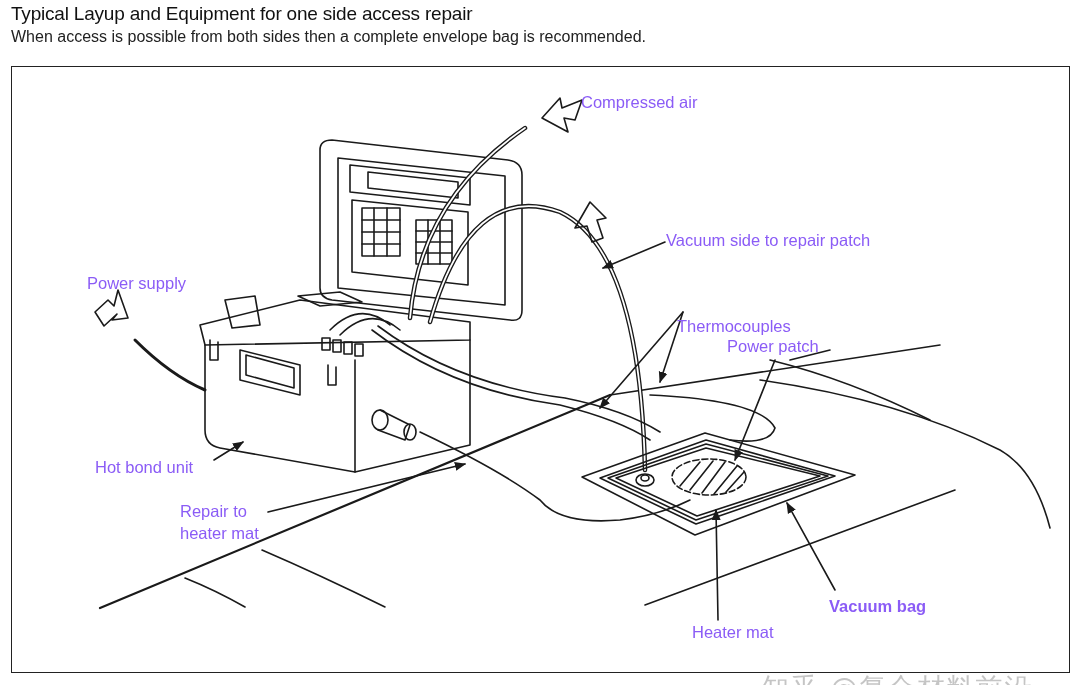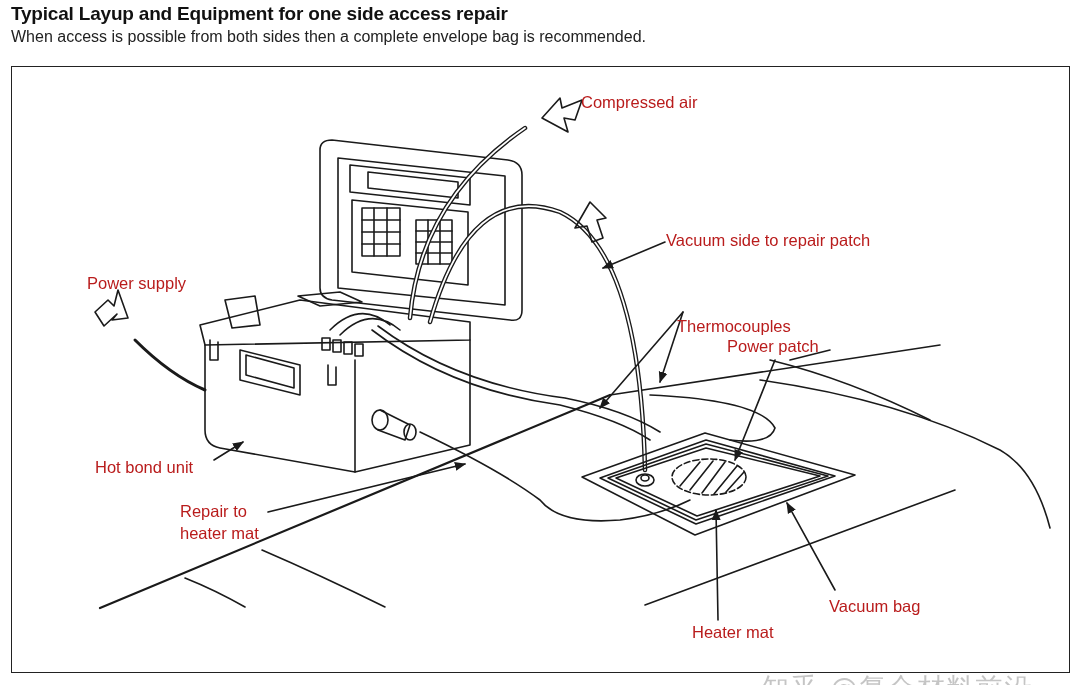--- a/index.html
+++ b/index.html
@@ -1,23 +1,23 @@
 <!DOCTYPE html>
 <html><head>
 <meta charset="utf-8">
 <style>
   html, body { margin: 0; padding: 0; background: #ffffff; }
   body { width: 1080px; height: 685px; position: relative; overflow: hidden;
          font-family: "Liberation Sans", sans-serif; color: #111; }
-  .title { position: absolute; left: 11px; top: 3px; font-size: 19px; font-weight: bold; letter-spacing: -0.2px; }
+  .title { position: absolute; left: 11px; top: 3px; font-size: 19px; font-weight: normal; letter-spacing: -0.2px; }
   .subtitle { position: absolute; left: 11px; top: 28px; font-size: 16px; color: #222; }
   .frame { position: absolute; left: 11px; top: 66px; width: 1059px; height: 607px;
            border: 1.5px solid #222; box-sizing: border-box; }
   svg.art { position: absolute; left: 0; top: 0; }
-  .lbl { position: absolute; font-size: 16.5px; color: #b91c1c; white-space: nowrap; line-height: 22px; }
+  .lbl { position: absolute; font-size: 16.5px; color: #8b5cf6; white-space: nowrap; line-height: 22px; }
   .wm { position: absolute; left: 762px; top: 622px; font-size: 27px; color: rgba(150,150,150,0.55);
         font-family: "DejaVu Sans", sans-serif; letter-spacing: 2px; white-space: nowrap; margin-top: 48px; }
 </style>
 </head>
 <body>
 
 <div class="title">Typical Layup and Equipment for one side access repair</div>
 <div class="subtitle">When access is possible from both sides then a complete envelope bag is recommended.</div>
 <div class="frame"></div>
 
@@ -114,15 +114,15 @@
 </svg>
 
 <div class="lbl" style="left:581px;top:91px;">Compressed air</div>
 <div class="lbl" style="left:666px;top:229px;">Vacuum side to repair patch</div>
 <div class="lbl" style="left:53px;top:272px;margin-left:34px;">Power supply</div>
 <div class="lbl" style="left:677px;top:288px;margin-top:27px;">Thermocouples</div>
 <div class="lbl" style="left:727px;top:335px;">Power patch</div>
 <div class="lbl" style="left:95px;top:456px;">Hot bond unit</div>
 <div class="lbl" style="left:180px;top:500px;">Repair to</div>
 <div class="lbl" style="left:180px;top:522px;">heater mat</div>
-<div class="lbl" style="left:829px;top:595px;">Vacuum bag</div>
+<div class="lbl" style="left:829px;top:595px;font-weight:bold;">Vacuum bag</div>
 <div class="lbl" style="left:692px;top:621px;">Heater mat</div>
 <div class="wm">知乎 @复合材料前沿</div>
 
 </body></html>

